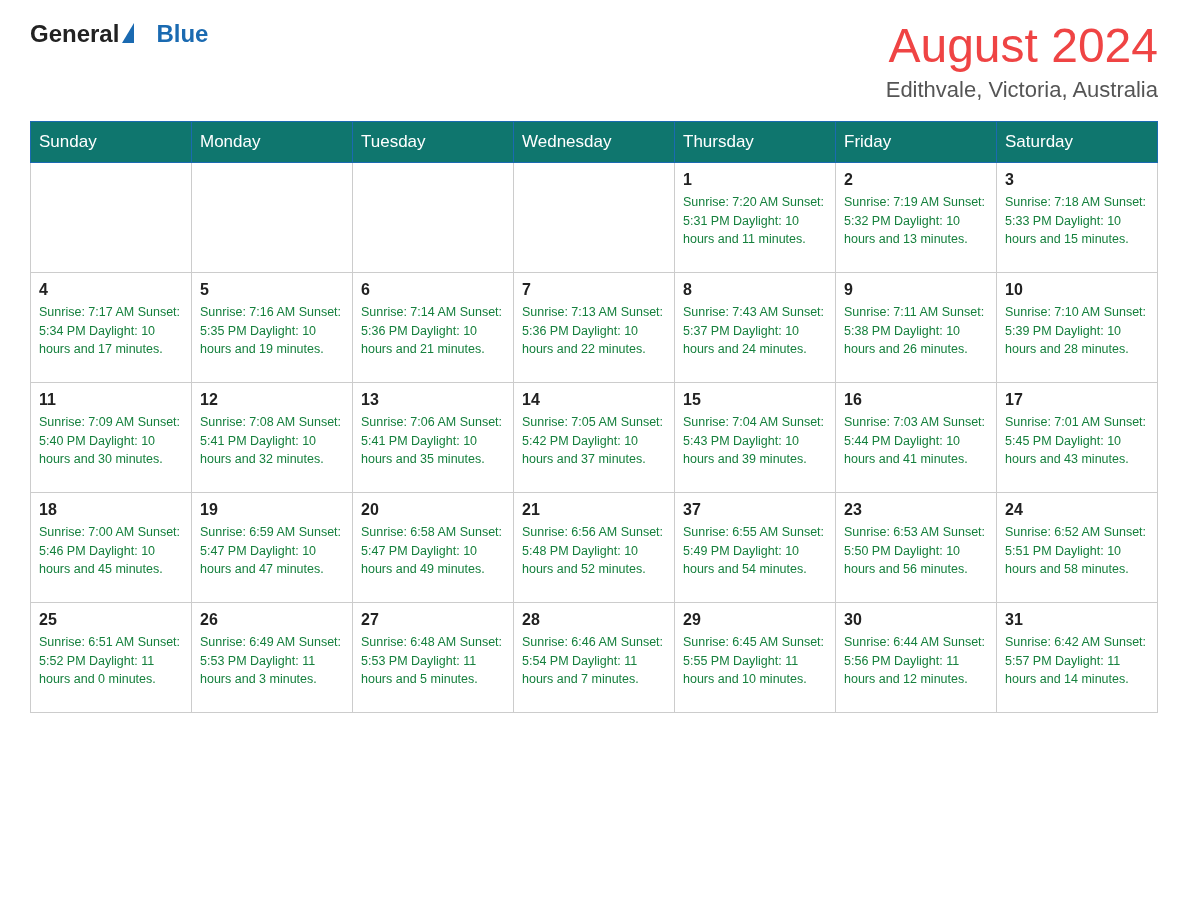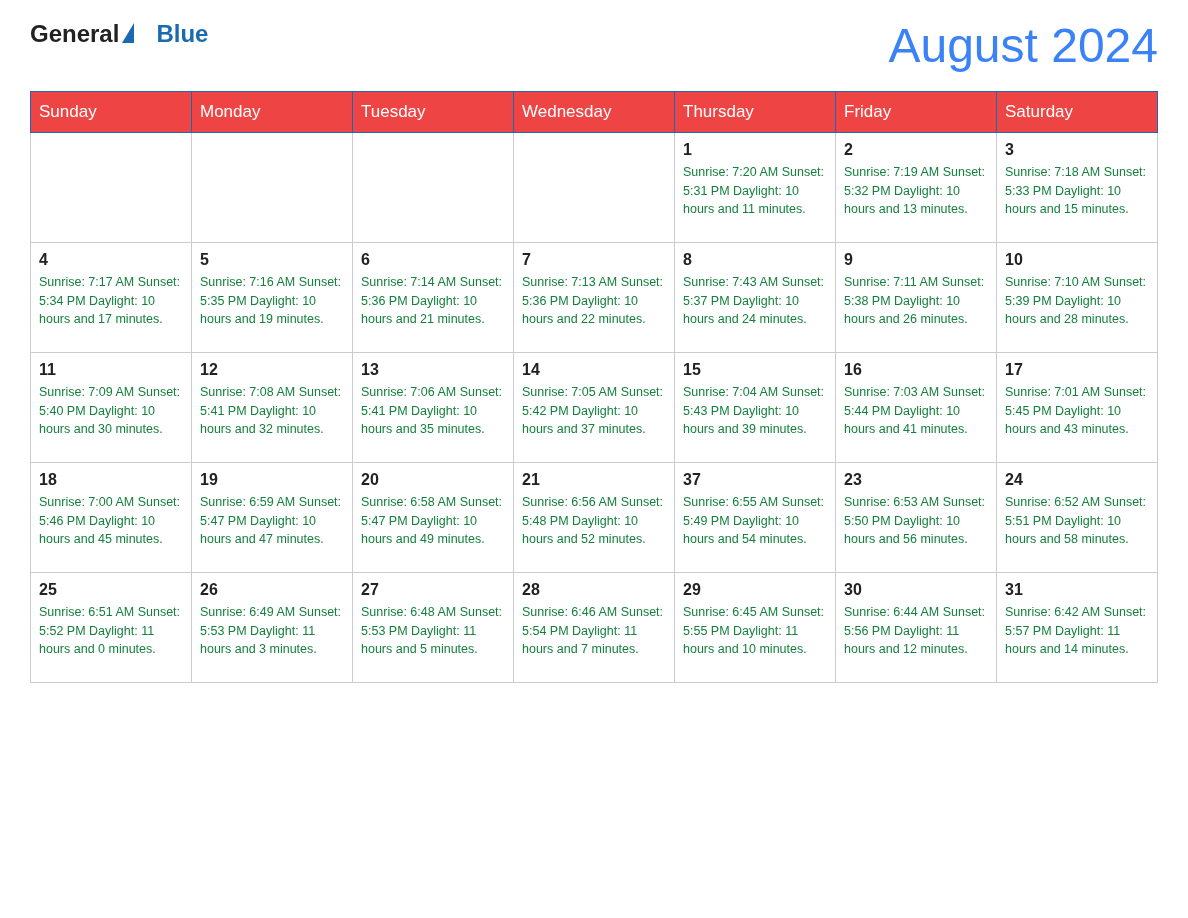--- a/index.html
+++ b/index.html
@@ -16,35 +16,35 @@
       justify-content: space-between;
       align-items: flex-start;
       margin-bottom: 18px;
     }
     .title-block {
       text-align: right;
     }
     .calendar-title {
       font-size: 48px;
       font-weight: normal;
-      color: #3b82f6;
+      color: #ef4444;
       line-height: 1.1;
     }
     .calendar-subtitle {
       font-size: 22px;
       color: #555;
       margin-top: 4px;
     }
     .calendar {
       width: 100%;
       border-collapse: collapse;
       table-layout: fixed;
     }
     .calendar thead tr th {
-      background-color: #ef4444;
+      background-color: #0f766e;
       color: #fff;
       font-size: 17px;
       font-weight: normal;
       padding: 10px 8px;
       text-align: left;
       border: 1px solid #1a6ab1;
     }
     .calendar tbody tr td {
       vertical-align: top;
       padding: 8px 8px 12px 8px;
@@ -105,20 +105,21 @@
     <div class="logo-line1">
       <span class="logo-general">General</span>
       <div class="logo-arrow"></div>
     </div>
     <div style="display:flex; align-items:center; margin-left:2px;">
       <span class="logo-blue">Blue</span>
     </div>
   </div>
   <div class="title-block">
     <div class="calendar-title">August 2024</div>
+    <div class="calendar-subtitle">Edithvale, Victoria, Australia</div>
   </div>
 </div>
 
 <table class="calendar">
   <thead>
     <tr>
       <th>Sunday</th>
       <th>Monday</th>
       <th>Tuesday</th>
       <th>Wednesday</th>

